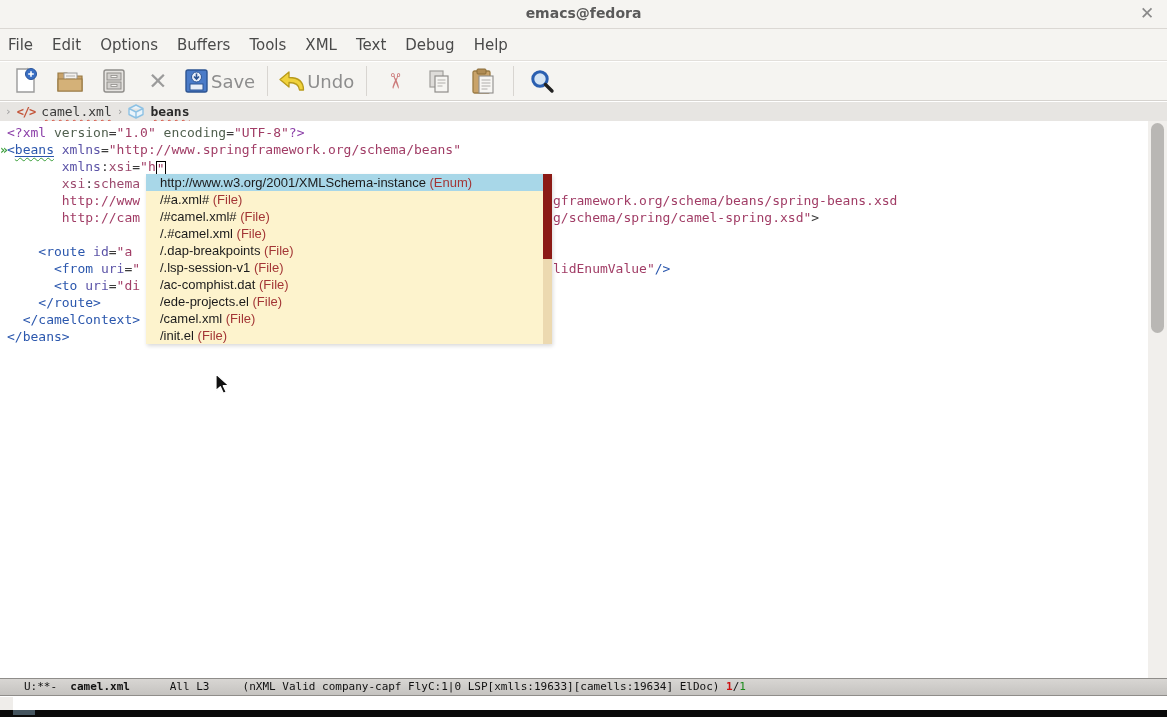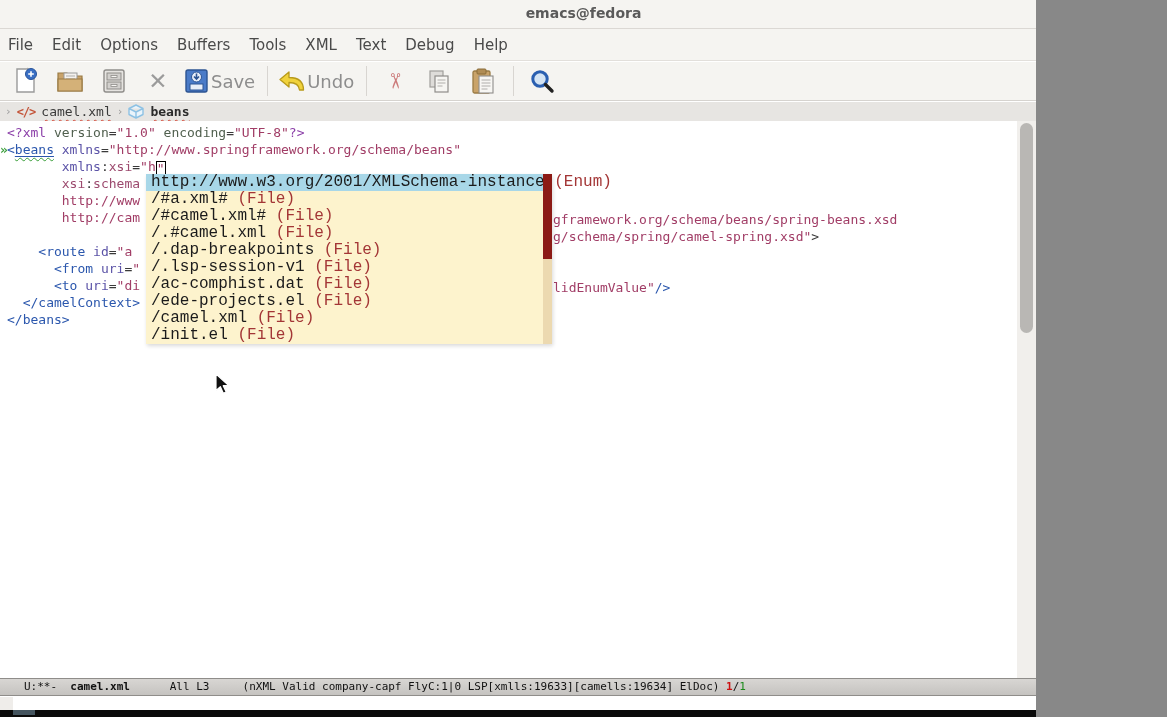--- a/index.html
+++ b/index.html
@@ -1,16 +1,16 @@
 <!DOCTYPE html>
 <html><head>
 <meta charset="utf-8">
 <style>
   html,body{margin:0;padding:0;background:#888;}
-  #window{position:relative;width:1036px;height:717px;background:#fff;overflow:hidden;
+  #window{position:relative;width:1167px;height:717px;background:#fff;overflow:hidden;
           font-family:"DejaVu Sans",sans-serif;}
   
   #titlebar{position:absolute;left:0;top:0;width:1167px;height:28px;background:#f5f4f1;
             border-bottom:1px solid #dbd8d4;}
   #title{position:absolute;left:0;right:0;top:5px;text-align:center;font-size:14px;
          font-weight:bold;color:#5a5a5a;}
   #closebtn{position:absolute;right:10px;top:3px;width:20px;height:20px;color:#8a8a8a;
             font-size:17px;line-height:20px;text-align:center;cursor:default;}
   
   #menubar{position:absolute;left:0;top:29px;width:1167px;height:32px;background:#f5f4f1;
@@ -29,36 +29,36 @@
               display:flex;align-items:center;font-family:"DejaVu Sans Mono",monospace;font-size:13px;}
   .bc-chev{color:#9a9a9a;font-size:11px;margin:0 5px;}
   .bc-xmlicon{color:#c4553a;font-weight:bold;font-size:12px;margin-right:6px;letter-spacing:-1px;}
   .bc-file{color:#3a3a3a;text-decoration:underline wavy #d44a3a 1px;text-underline-offset:3px;text-decoration-skip-ink:none;}
   .bc-el{color:#2a2a2a;font-weight:bold;text-decoration:underline wavy #d44a3a 1px;text-underline-offset:3px;text-decoration-skip-ink:none;}
   
   #editor{position:absolute;left:0;top:121px;width:1148px;height:557px;background:#ffffff;
           font-family:"DejaVu Sans Mono",monospace;font-size:13px;}
   #code{position:absolute;left:0;top:3px;width:100%;}
   .codeline{position:relative;height:17px;line-height:17px;padding-left:7px;white-space:pre;color:#1a1a1a;}
-  .rfrag{position:absolute;top:0;white-space:pre;margin-top:19px;}
+  .rfrag{position:absolute;top:0;white-space:pre;}
   .tag{color:#2b57ad}
   .attr{color:#5b53a7}
   .pfx{color:#9c4a6e}
   .str{color:#a13d66}
   .pi{color:#8b3fa8}
   .pia{color:#51604f}
   .eq{color:#3a3a3a}
   .link{text-decoration:underline;text-underline-offset:2px;}
   .wavegreen{text-decoration:underline wavy #3a9e3a 1px;text-underline-offset:3px;text-decoration-skip-ink:none;}
   .cursorbox{display:inline-block;width:8px;height:14px;border:1.5px solid #000;line-height:13px;vertical-align:-2px;}
   #fringe-marker{position:absolute;left:0;top:20px;color:#3a9e3a;font-weight:bold;height:17px;line-height:17px;}
   
   #popup{position:absolute;left:146px;top:53px;width:406px;z-index:5;box-shadow:1px 2px 4px rgba(0,0,0,.15);}
-  .popup-row{position:relative;height:17px;line-height:17px;white-space:pre;padding-left:5px;
-             font-family:Liberation Mono, monospace;font-size:16px;color:#1b1b1b;background:#fdf3cd;}
+  .popup-row{position:relative;height:17px;line-height:17px;white-space:pre;padding-left:14px;
+             font-family:Liberation Sans, sans-serif;font-size:13px;color:#1b1b1b;background:#fdf3cd;}
   .popup-row.selected{background:#a8d7e8;}
   .kind{color:#a33636;}
   #popup-scroll{position:absolute;right:0;top:0;width:9px;height:170px;background:#ecd9b0;}
   #popup-thumb{position:absolute;left:0;top:0;width:9px;height:85px;background:#8c1a15;}
   
   #scrollbar{position:absolute;right:0;top:121px;width:19px;height:557px;background:#f1efec;}
   #scrollthumb{position:absolute;left:3px;top:2px;width:13px;height:210px;background:#b9b7b4;border-radius:7px;}
   
   #modeline{position:absolute;left:0;top:678px;width:1167px;height:18px;
             background:linear-gradient(#d8d6d3,#c5c3c0);border-top:1px solid #8f8d8a;border-bottom:1px solid #8f8d8a;
@@ -188,20 +188,21 @@
         <div class="codeline"><span class="pi">&lt;?xml</span><span class=""> </span><span class="pia">version</span><span class="eq">=</span><span class="str">"1.0"</span><span class=""> </span><span class="pia">encoding</span><span class="eq">=</span><span class="str">"UTF-8"</span><span class="pi">?&gt;</span></div>
         <div class="codeline"><span class="tag">&lt;</span><span class="wavegreen"><span class="tag link">beans</span></span><span class=""> </span><span class="attr">xmlns</span><span class="eq">=</span><span class="str">"http://www.springframework.org/schema/beans"</span></div>
         <div class="codeline"><span class="">       </span><span class="attr">xmlns</span><span class="eq">:</span><span class="pfx">xsi</span><span class="eq">=</span><span class="str">"h</span><span class="cursorbox"><span class="str">"</span></span></div>
         <div class="codeline"><span class="">       </span><span class="pfx">xsi</span><span class="eq">:</span><span class="pfx">schema</span></div>
         <div class="codeline"><span class="">       </span><span class="str">http://www</span><span class="rfrag" style="left: 553px;"><span class="str">gframework.org/schema/beans/spring-beans.xsd</span></span></div>
         <div class="codeline"><span class="">       </span><span class="str">http://cam</span><span class="rfrag" style="left: 553px;"><span class="str">g/schema/spring/camel-spring.xsd</span><span class="str">"</span><span class="eq">&gt;</span></span></div>
         <div class="codeline"></div>
         <div class="codeline"><span class="">    </span><span class="tag">&lt;route</span><span class=""> </span><span class="attr">id</span><span class="eq">=</span><span class="str">"a</span></div>
         <div class="codeline"><span class="">      </span><span class="tag">&lt;from</span><span class=""> </span><span class="attr">uri</span><span class="eq">=</span><span class="str">"</span><span class="rfrag" style="left: 553px;"><span class="str">lidEnumValue"</span><span class="tag">/&gt;</span></span></div>
         <div class="codeline"><span class="">      </span><span class="tag">&lt;to</span><span class=""> </span><span class="attr">uri</span><span class="eq">=</span><span class="str">"di</span></div>
+        <div class="codeline"><span class="">    </span><span class="tag">&lt;/route&gt;</span></div>
         <div class="codeline"><span class="">  </span><span class="tag">&lt;/camelContext&gt;</span></div>
         <div class="codeline"><span class="tag">&lt;/beans&gt;</span></div>
       </div>
 
     <div id="popup">
       <div id="popup-rows">
           <div class="popup-row selected"><span>http://www.w3.org/2001/XMLSchema-instance </span><span class="kind">(Enum)</span></div>
           <div class="popup-row"><span>/#a.xml# </span><span class="kind">(File)</span></div>
           <div class="popup-row"><span>/#camel.xml# </span><span class="kind">(File)</span></div>
           <div class="popup-row"><span>/.#camel.xml </span><span class="kind">(File)</span></div>

